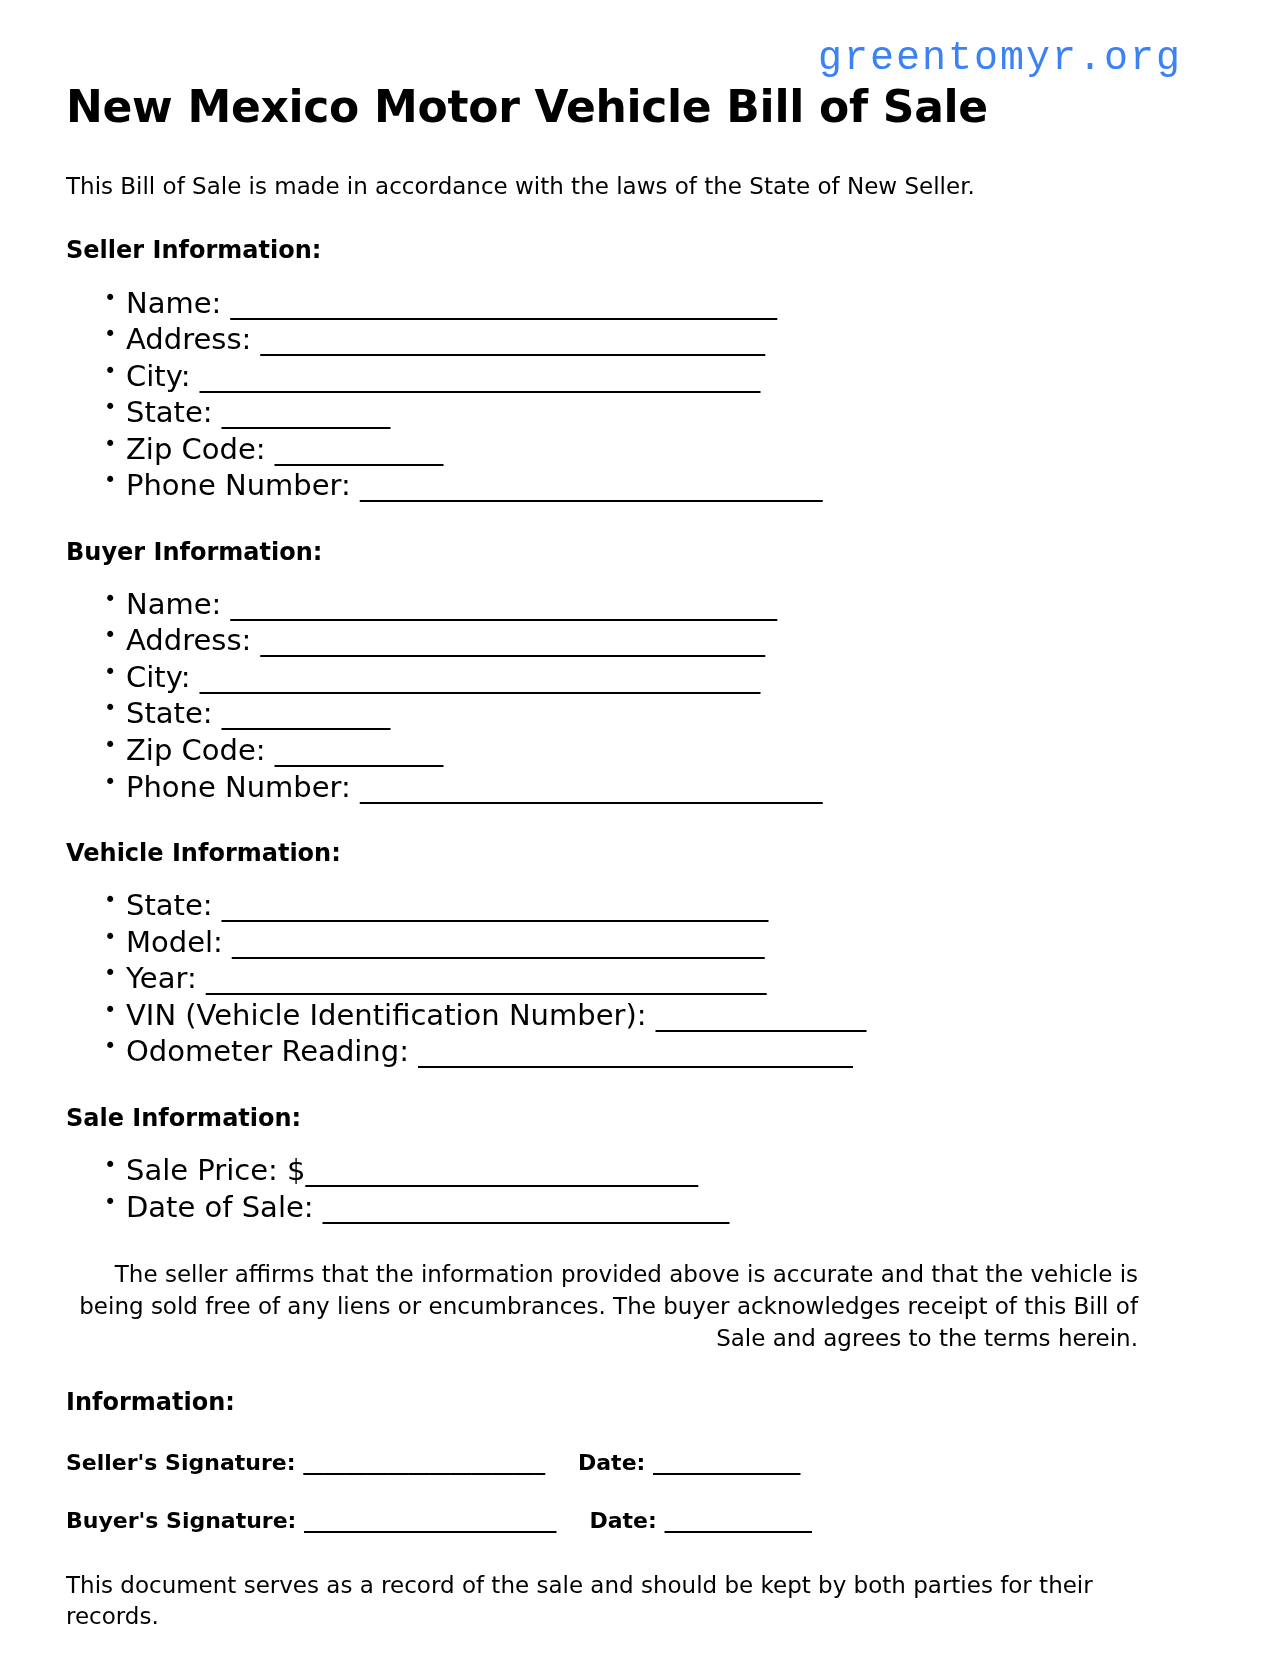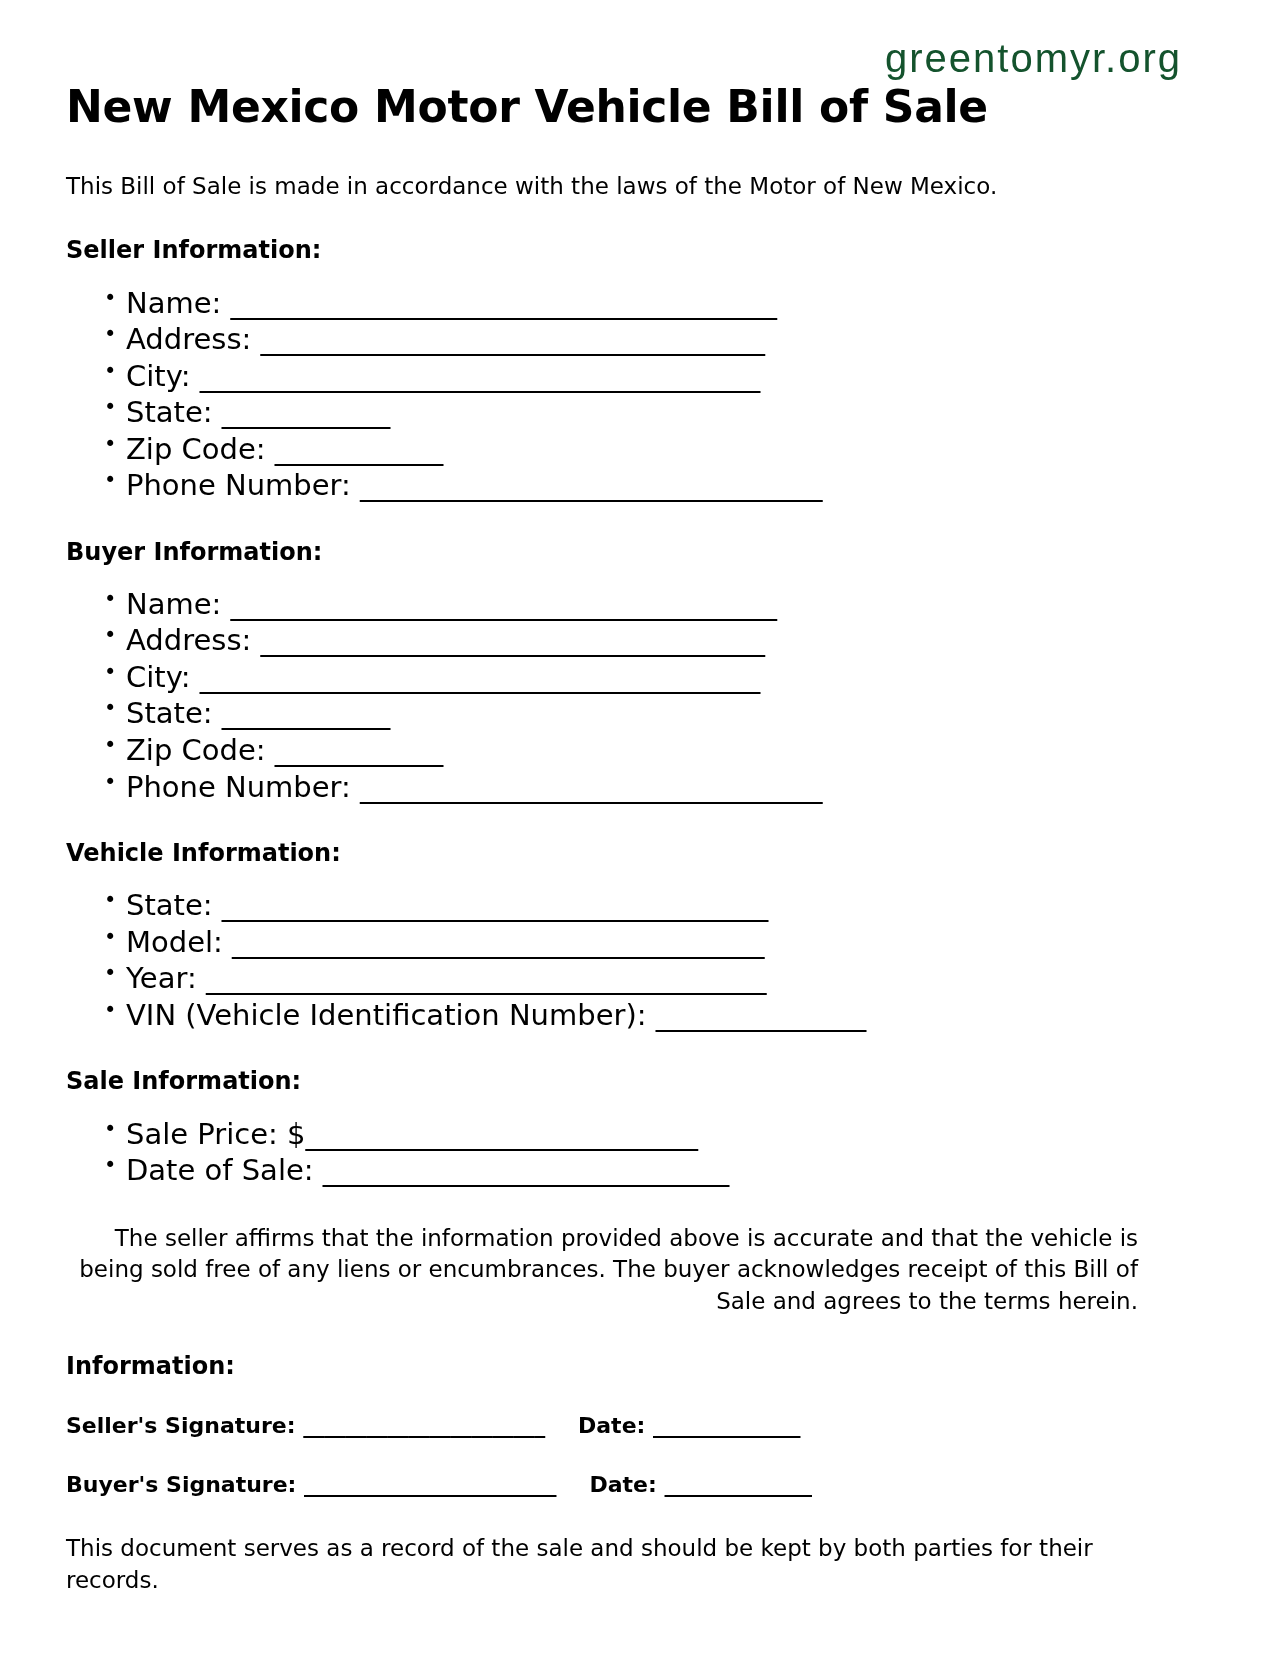--- a/index.html
+++ b/index.html
@@ -22,24 +22,24 @@
     height: 1659px;
     background: #ffffff;
     box-sizing: border-box;
     padding: 0 66px;
   }
 
   .watermark {
     position: absolute;
     top: 36px;
     right: 100px;
-    font-family: Liberation Sans, sans-serif;
+    font-family: Liberation Mono, monospace;
     font-size: 40px;
     letter-spacing: 2px;
-    color: #14532d;
+    color: #3b82f6;
     white-space: nowrap;
     user-select: none;
   }
 
   .doc-title {
     margin: 0;
     padding-top: 82px;
     font-size: 44px;
     font-weight: bold;
     letter-spacing: -0.3px;
@@ -120,21 +120,21 @@
 </style>
 </head>
 <body>
 
 <div class="page">
 
   <div class="watermark">greentomyr.org</div>
 
   <h1 class="doc-title">New Mexico Motor Vehicle Bill of Sale</h1>
 
-  <p class="intro">This Bill of Sale is made in accordance with the laws of the Motor of New Mexico.</p>
+  <p class="intro">This Bill of Sale is made in accordance with the laws of the State of New Seller.</p>
 
   <h2 class="section-heading">Seller Information:</h2>
   <ul class="field-list">
     <li><span>Name:</span> <span class="blank-line">_______________________________________</span></li>
     <li><span>Address:</span> <span class="blank-line">____________________________________</span></li>
     <li><span>City:</span> <span class="blank-line">________________________________________</span></li>
     <li><span>State:</span> <span class="blank-line">____________</span></li>
     <li><span>Zip Code:</span> <span class="blank-line">____________</span></li>
     <li><span>Phone Number:</span> <span class="blank-line">_________________________________</span></li>
   </ul>
@@ -148,20 +148,21 @@
     <li><span>Zip Code:</span> <span class="blank-line">____________</span></li>
     <li><span>Phone Number:</span> <span class="blank-line">_________________________________</span></li>
   </ul>
 
   <h2 class="section-heading">Vehicle Information:</h2>
   <ul class="field-list">
     <li><span>State:</span> <span class="blank-line">_______________________________________</span></li>
     <li><span>Model:</span> <span class="blank-line">______________________________________</span></li>
     <li><span>Year:</span> <span class="blank-line">________________________________________</span></li>
     <li><span>VIN (Vehicle Identification Number):</span> <span class="blank-line">_______________</span></li>
+    <li><span>Odometer Reading:</span> <span class="blank-line">_______________________________</span></li>
   </ul>
 
   <h2 class="section-heading">Sale Information:</h2>
   <ul class="field-list">
     <li><span>Sale Price: $</span><span class="blank-line">____________________________</span></li>
     <li><span>Date of Sale:</span> <span class="blank-line">_____________________________</span></li>
   </ul>
 
   <p class="para">The seller affirms that the information provided above is accurate and that the vehicle is being sold free of any liens or encumbrances. The buyer acknowledges receipt of this Bill of Sale and agrees to the terms herein.</p>
 

